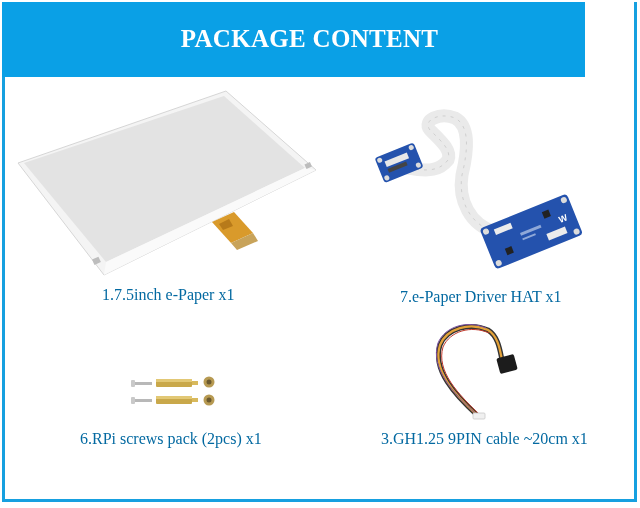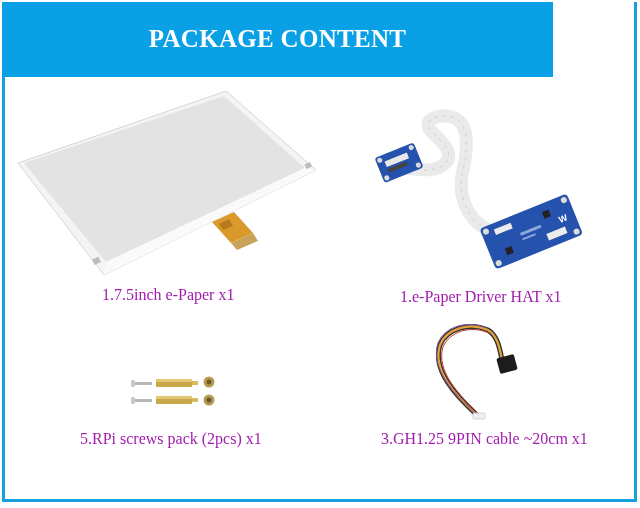--- a/index.html
+++ b/index.html
@@ -4,30 +4,30 @@
 <style>
   html, body { margin: 0; padding: 0; background: #ffffff; }
   body { width: 640px; height: 508px; position: relative; overflow: hidden; font-family: "Liberation Serif", "DejaVu Serif", serif; }
   .frame {
     position: absolute; left: 2px; top: 2px; width: 629px; height: 497px;
     border: 3px solid #16a0e0; border-top: none; background: #ffffff;
   }
   .header {
     position: absolute; left: 2px; top: 2px; width: 551px; height: 75px;
     background: #0aa0e6;
-    display: flex; align-items: center; justify-content: center;
+    display: flex; align-items: center; justify-content: center; padding-left: 32px;
   }
   .header-title {
     color: #ffffff; font-family: "Liberation Serif", "DejaVu Serif", serif;
     font-weight: bold; font-size: 25px; letter-spacing: 0.3px;
     margin-top: -2px;
   }
   .item { position: absolute; }
   .caption {
-    position: absolute; color: #a21caf;
+    position: absolute; color: #0369a1;
     font-family: "Liberation Serif", "DejaVu Serif", serif;
     font-size: 16px; white-space: nowrap; text-align: center;
   }
   svg { position: absolute; overflow: visible; }
 </style>
 </head>
 <body>
 
 <div class="frame"></div>
 
@@ -78,21 +78,21 @@
       <circle cx="573" cy="249" r="3" fill="#dcdcdc"></circle>
       <rect x="497" y="216" width="18" height="6" fill="#ececec"></rect>
       <rect x="544" y="240" width="20" height="7" fill="#ececec"></rect>
       <rect x="500" y="238" width="7" height="7" fill="#222"></rect>
       <rect x="548" y="218" width="7" height="7" fill="#222"></rect>
       <rect x="520" y="229" width="22" height="3" fill="#8fa8d8"></rect>
       <rect x="520" y="235" width="14" height="2" fill="#8fa8d8"></rect>
       <text x="561" y="235" font-size="9" font-weight="bold" fill="#ffffff" font-family="Liberation Sans, sans-serif">W</text>
     </g>
   </svg>
-  <div class="caption" style="left:400px; top:288px;">1.e-Paper Driver HAT x1</div>
+  <div class="caption" style="left:400px; top:288px;">7.e-Paper Driver HAT x1</div>
 </div>
 
 <div class="item">
   <svg width="640" height="508" style="left:0;top:0;">
 
     <rect x="131" y="380" width="4" height="7" rx="1" fill="#c9c9c9"></rect>
     <rect x="135" y="382" width="17" height="3" fill="#b8b8b8"></rect>
     <rect x="156" y="379" width="36" height="8" rx="1" fill="#c9a84a"></rect>
     <rect x="156" y="379" width="36" height="3" fill="#e2c875"></rect>
     <rect x="192" y="381" width="6" height="4" fill="#d8b95c"></rect>
@@ -100,21 +100,21 @@
     <circle cx="209" cy="382" r="2.5" fill="#6b5a30"></circle>
 
     <rect x="131" y="397" width="4" height="7" rx="1" fill="#c9c9c9"></rect>
     <rect x="135" y="399" width="17" height="3" fill="#b8b8b8"></rect>
     <rect x="156" y="396" width="36" height="8" rx="1" fill="#c9a84a"></rect>
     <rect x="156" y="396" width="36" height="3" fill="#e2c875"></rect>
     <rect x="192" y="398" width="6" height="4" fill="#d8b95c"></rect>
     <circle cx="209" cy="400" r="5.5" fill="#b79a52"></circle>
     <circle cx="209" cy="400" r="2.5" fill="#6b5a30"></circle>
   </svg>
-  <div class="caption" style="left:80px; top:430px;">5.RPi screws pack (2pcs) x1</div>
+  <div class="caption" style="left:80px; top:430px;">6.RPi screws pack (2pcs) x1</div>
 </div>
 
 <div class="item">
   <svg width="640" height="508" style="left:0;top:0;">
     <path d="M 478 416 C 455 395, 432 370, 440 345 C 447 328, 470 322, 488 330 C 498 336, 500 350, 502 360" fill="none" stroke="#333" stroke-width="5" stroke-linecap="round"></path>
     <path d="M 478 416 C 455 395, 432 370, 440 345 C 447 328, 470 322, 488 330 C 498 336, 500 350, 502 360" fill="none" stroke="#e3a23a" stroke-width="2.2"></path>
     <path d="M 476 414 C 453 393, 430 368, 438 343 C 445 326, 468 320, 486 328" fill="none" stroke="#7b4fa0" stroke-width="1"></path>
     <path d="M 480 415 C 458 394, 436 371, 443 347 C 450 331, 471 325, 489 333" fill="none" stroke="#c0392b" stroke-width="1"></path>
 
     <g transform="rotate(-15 507 364)">

